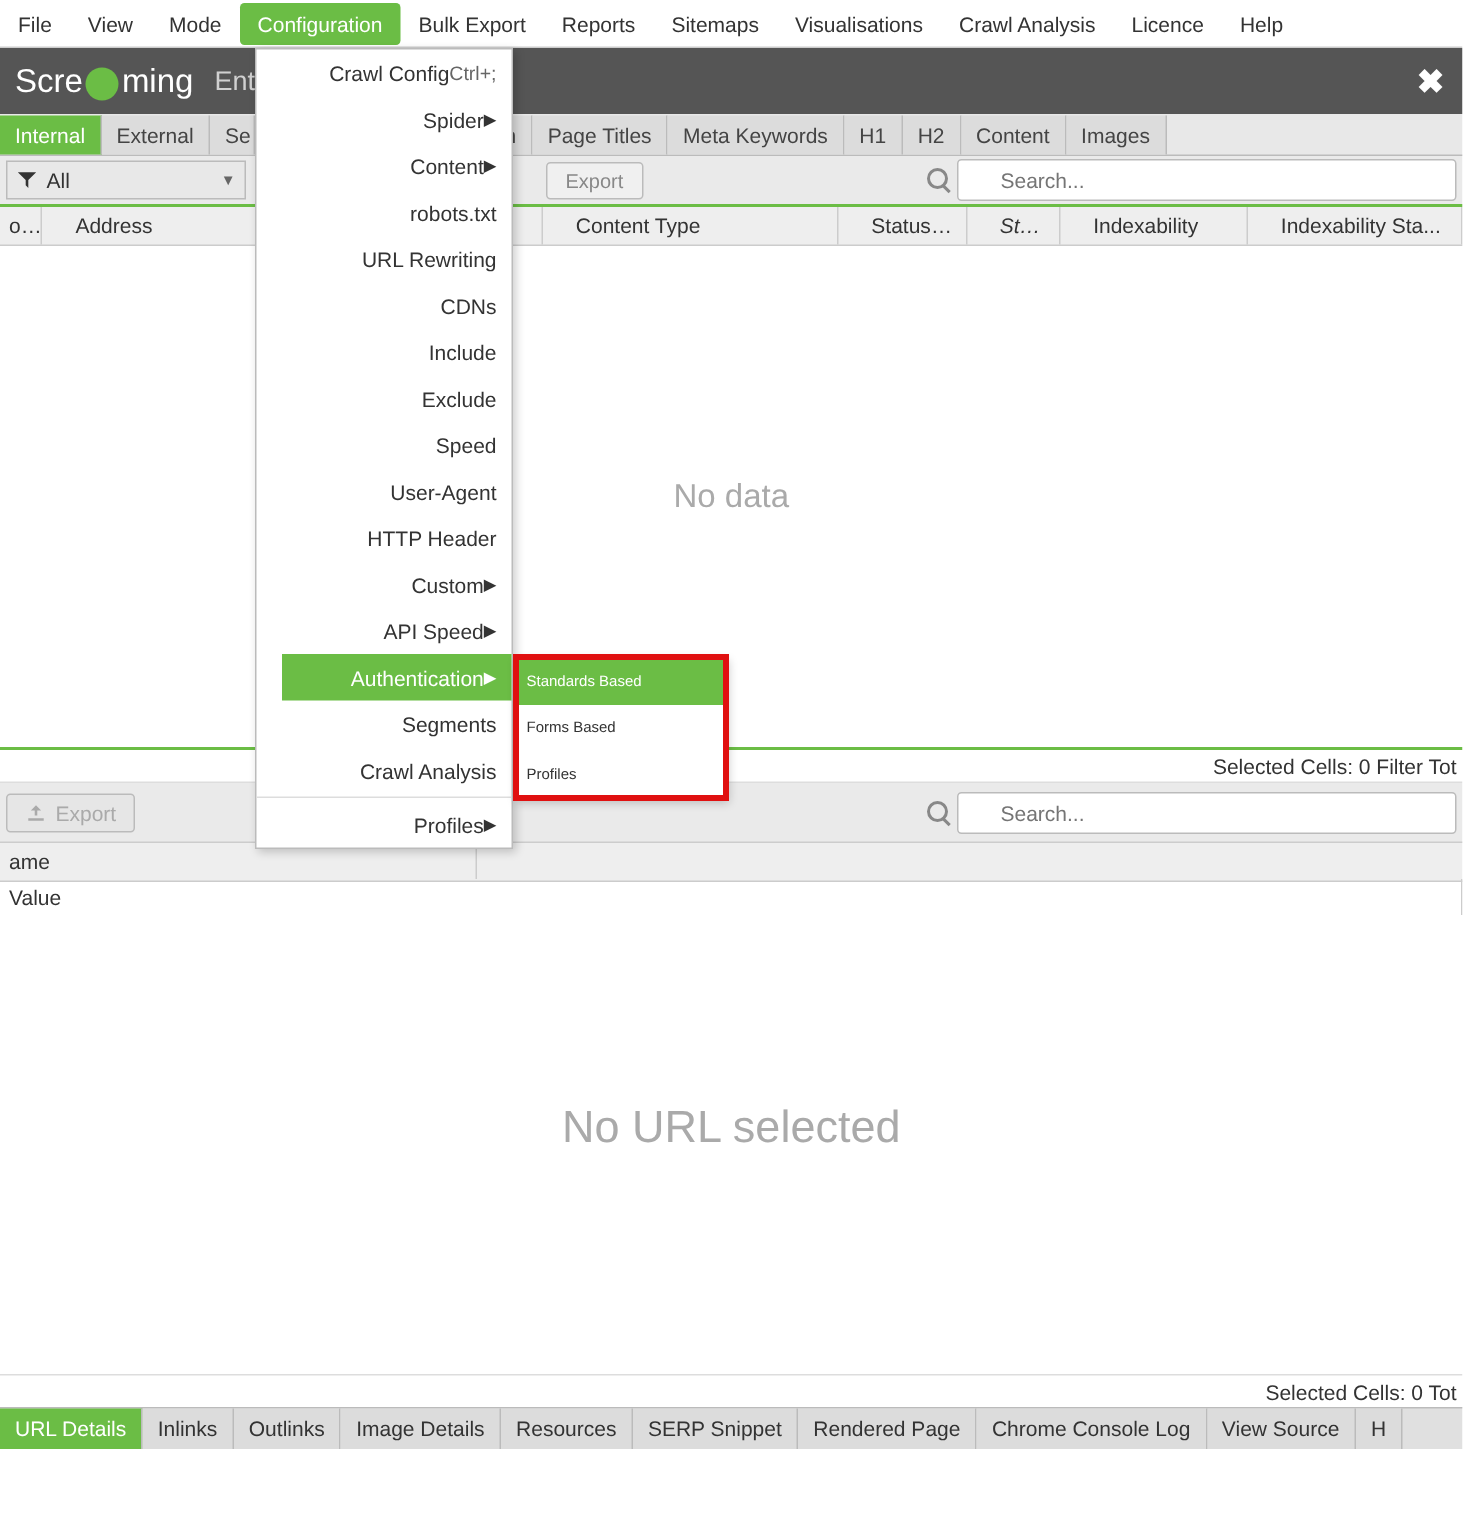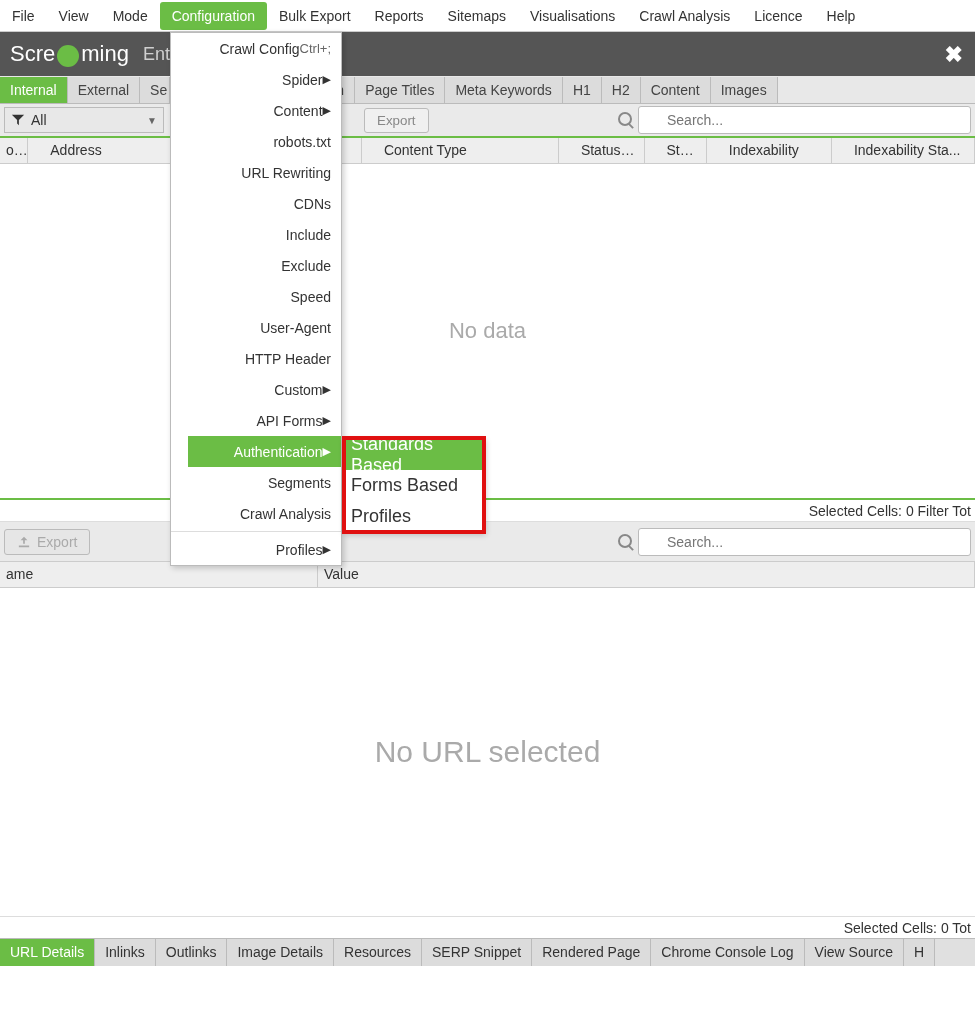--- a/index.html
+++ b/index.html
@@ -43,21 +43,21 @@
   
   .empty-area { height: 336px; display: flex; align-items: center; justify-content: center; color: #aaa; font-size: 22px; border-bottom: 2px solid #6bbd45; position: relative; }
   .divider-after { height: 22px; background:#fff; border-bottom:1px solid #ddd; text-align:right; padding-right:4px; font-size:14px; color:#333; line-height:22px;}
 
   
   .lower-toolbar { display:flex; align-items:center; height:40px; background:#eaeaea; border-bottom:1px solid #ccc; }
   .btn-disabled { margin-left:4px; padding:4px 12px; background:#e6e6e6; border:1px solid #bbb; border-radius:3px; color:#aaa; display:flex; align-items:center; gap:6px; }
   .upload-icon { width:14px;height:12px; display:inline-block; }
 
   
-  .nv-header { display:flex; height:26px; background:#eee; border-bottom:1px solid #ccc; }
+  .nv-header { display:flex; height:26px; background:#eee; border-bottom:1px solid #ccc;flex-direction:column; }
   .nv-col { padding:4px 6px; border-right:1px solid #ccc; font-size:14px; }
 
   .detail-empty { height:328px; display:flex; align-items:center; justify-content:center; color:#aaa; font-size:30px; }
 
   .status-bottom { height:22px; text-align:right; padding-right:4px; font-size:14px; border-top:1px solid #ddd; line-height:22px;}
 
   
   .bottom-tabs { display:flex; height:28px; background:#e0e0e0; border-top:1px solid #bbb; }
   .btab { padding:5px 10px; background:#dcdcdc; border-right:1px solid #bbb; font-size:14px; cursor:pointer; white-space:nowrap; }
   .btab.active { background:#6bbd45; color:#fff; }
@@ -65,21 +65,21 @@
   
   .dropdown { position:absolute; top:32px; left:170px; width:172px; background:#fff; border:1px solid #bbb; box-shadow:2px 2px 6px rgba(0,0,0,0.2); z-index:100; }
   .dd-item { display:flex; align-items:center; justify-content:flex-end; height:31px; padding:0 10px; font-size:14px; cursor:pointer; position:relative;margin-left:17px; }
   .dd-item.highlight { background:#6bbd45; color:#fff; }
   .dd-sep { height:1px; background:#ddd; margin:2px 0; }
   .dd-shortcut { color:#666; font-size:13px; }
   .dd-arrow { font-size:11px; color:#333; }
   .dd-item.highlight .dd-arrow { color:#fff; }
 
   .submenu { position:absolute; top:438px; left:342px; width:142px; background:#fff; border:1px solid #bbb; box-shadow:2px 2px 6px rgba(0,0,0,0.2); z-index:101; }
-  .sub-item { height:31px; padding:0 8px; display:flex; align-items:center; font-size:18px; cursor:pointer; }
+  .sub-item { height:31px; padding:0 8px; display:flex; align-items:center; font-size:10px; cursor:pointer; }
   .sub-item.highlight { background:#6bbd45; color:#fff; }
 
   .red-box { position:absolute; top:436px; left:342px; width:144px; height:98px; border:4px solid #e01010; z-index:102; pointer-events:none; }
 </style>
 </head>
 <body>
 
 <div class="menubar" id="menubar">
     <div class="menubar-item">File</div>
     <div class="menubar-item">View</div>
@@ -134,21 +134,21 @@
     <span class="search-icon"></span>
     <input class="search-input" placeholder="Search..." style="">
   </div>
 </div>
 
 <div class="table-header" id="table-header">
     <div class="th" style="width: 30px;">ow</div>
     <div class="th" style="width: 352px;">Address</div>
     <div class="th" style="width: 200px;">Content Type</div>
     <div class="th" style="width: 76px;">Status C...</div>
-    <div class="th" style="width: 50px;">Stat...</div>
+    <div class="th" style="width: 50px; font-style: italic;">Stat...</div>
     <div class="th" style="width: 120px;">Indexability</div>
     <div class="th" style="width: 140px;">Indexability Sta...</div>
   </div>
 
 <div class="empty-area">
   <span>No data</span>
 </div>
 <div class="divider-after">Selected Cells: 0  Filter Tot</div>
 
 <div class="lower-toolbar">
@@ -223,21 +223,21 @@
       <span>User-Agent</span>
     </div>
     <div class="dd-item">
       <span>HTTP Header</span>
     </div>
     <div class="dd-item">
       <span>Custom</span>
       <span class="dd-arrow">▶</span>
     </div>
     <div class="dd-item">
-      <span>API Forms</span>
+      <span>API Speed</span>
       <span class="dd-arrow">▶</span>
     </div>
     <div class="dd-item highlight">
       <span>Authentication</span>
       <span class="dd-arrow">▶</span>
     </div>
     <div class="dd-item">
       <span>Segments</span>
     </div>
     <div class="dd-item">

